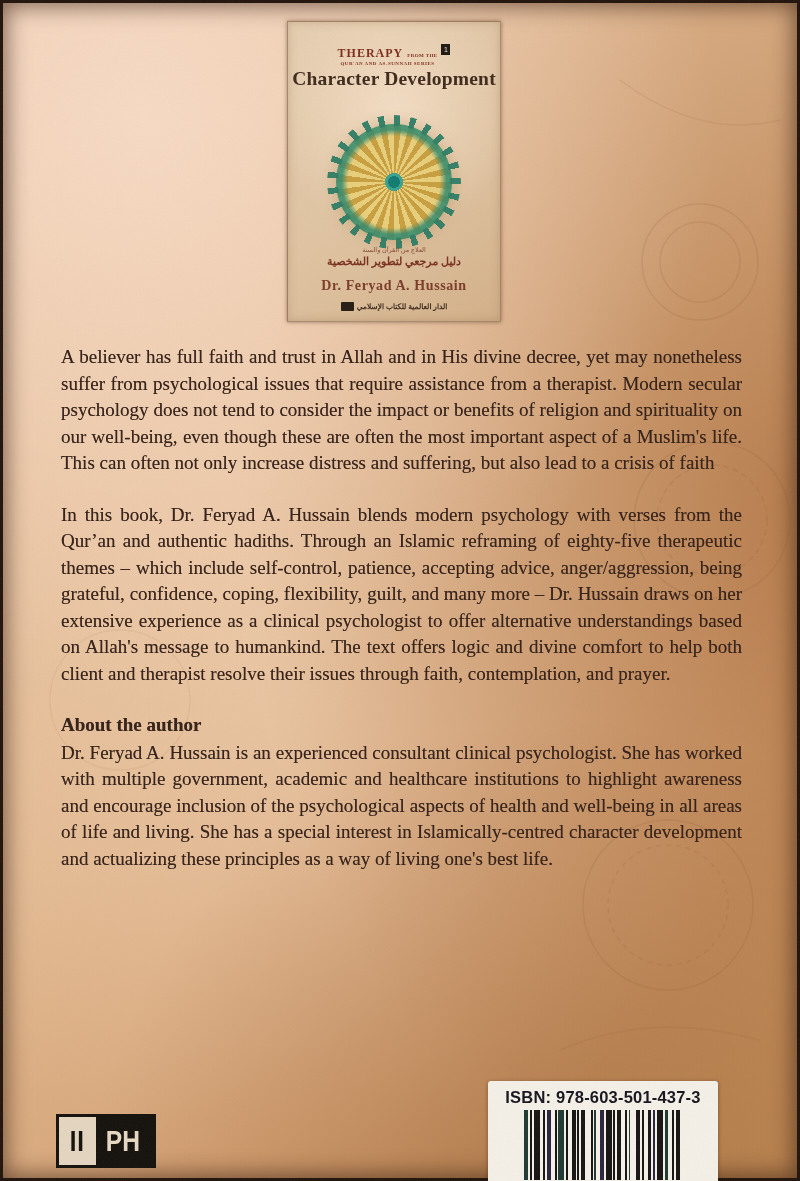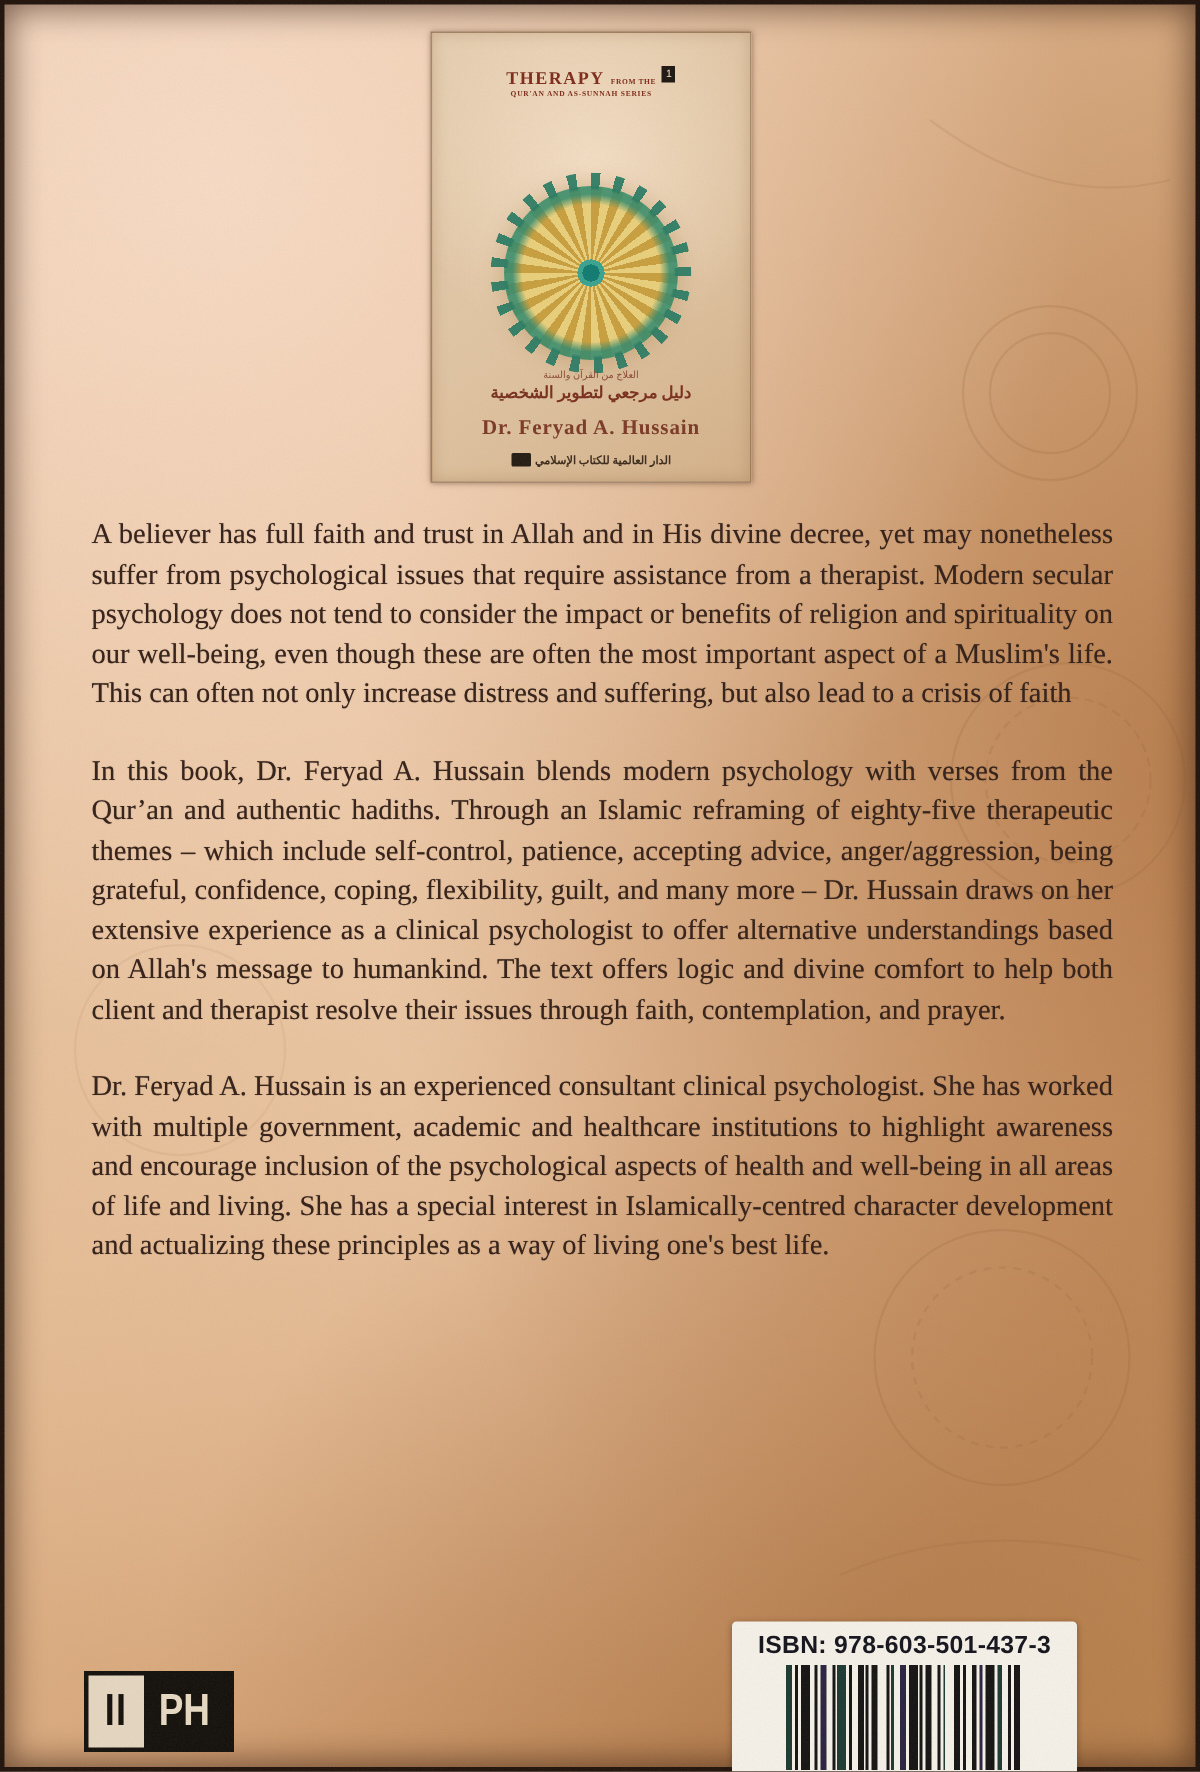--- a/index.html
+++ b/index.html
@@ -102,35 +102,37 @@
 
   <div class="thumb">
     <div class="series-row">
       <div class="series-text">
         <span class="series-main">THERAPY</span>
         <span class="series-from">FROM THE</span>
         <div class="series-sub">QUR'AN AND AS-SUNNAH SERIES</div>
       </div>
       <div class="series-num">1</div>
     </div>
+    <div class="t-title2">Character Development</div>
     <div class="mandala-wrap">
       <div class="mandala"></div>
     </div>
     <div class="t-ar-small" dir="rtl">العلاج من القرآن والسنة</div>
     <div class="t-ar-title" dir="rtl">دليل مرجعي لتطوير الشخصية</div>
     <div class="t-author">Dr. Feryad A. Hussain</div>
     <div class="t-pub">
       <div class="t-pub-logo"></div>
       <div class="t-pub-ar" dir="rtl">الدار العالمية للكتاب الإسلامي</div>
     </div>
   </div>
 
   <div class="backtext">
     <p>A believer has full faith and trust in Allah and in His divine decree, yet may nonetheless suffer from psychological issues that require assistance from a therapist. Modern secular psychology does not tend to consider the impact or benefits of religion and spirituality on our well-being, even though these are often the most important aspect of a Muslim's life. This can often not only increase distress and suffering, but also lead to a crisis of faith</p>
     <p>In this book, Dr. Feryad A. Hussain blends modern psychology with verses from the Qur’an and authentic hadiths. Through an Islamic reframing of eighty-five therapeutic themes – which include self-control, patience, accepting advice, anger/aggression, being grateful, confidence, coping, flexibility, guilt, and many more – Dr. Hussain draws on her extensive experience as a clinical psychologist to offer alternative understandings based on Allah's message to humankind. The text offers logic and divine comfort to help both client and therapist resolve their issues through faith, contemplation, and prayer.</p>
+    <p class="about-h">About the author</p>
     <p>Dr. Feryad A. Hussain is an experienced consultant clinical psychologist. She has worked with multiple government, academic and healthcare institutions to highlight awareness and encourage inclusion of the psychological aspects of health and well-being in all areas of life and living. She has a special interest in Islamically-centred character development and actualizing these principles as a way of living one's best life.</p>
   </div>
 
   <div class="barcode">
     <div class="isbn-label">ISBN: 978-603-501-437-3</div>
     <div class="bars" id="bars">
       <span class="guard-ext" style="left:6px">
           <i></i>
           <i></i>
         </span>

